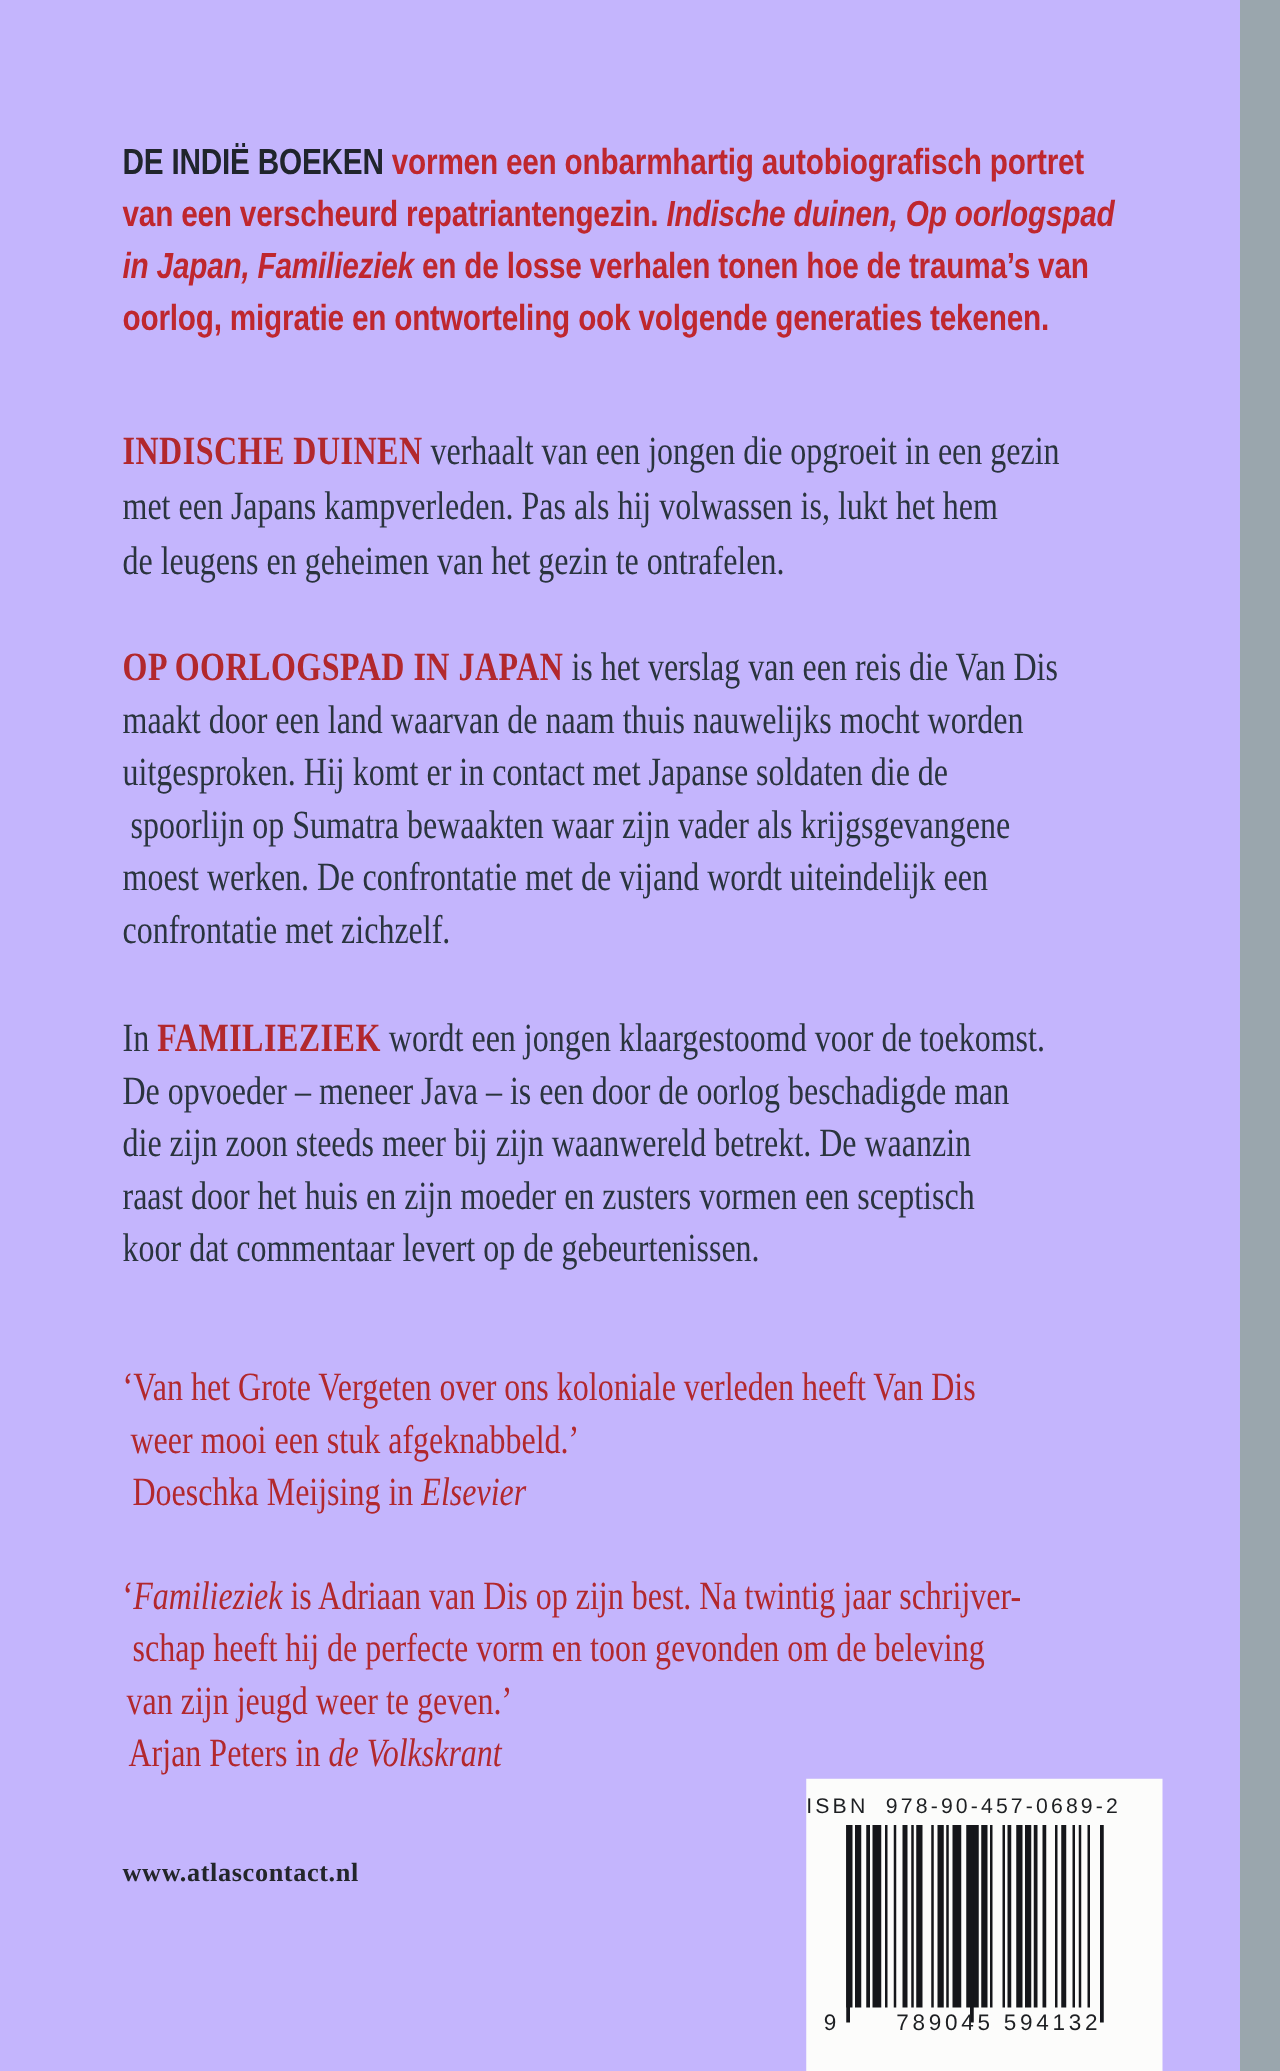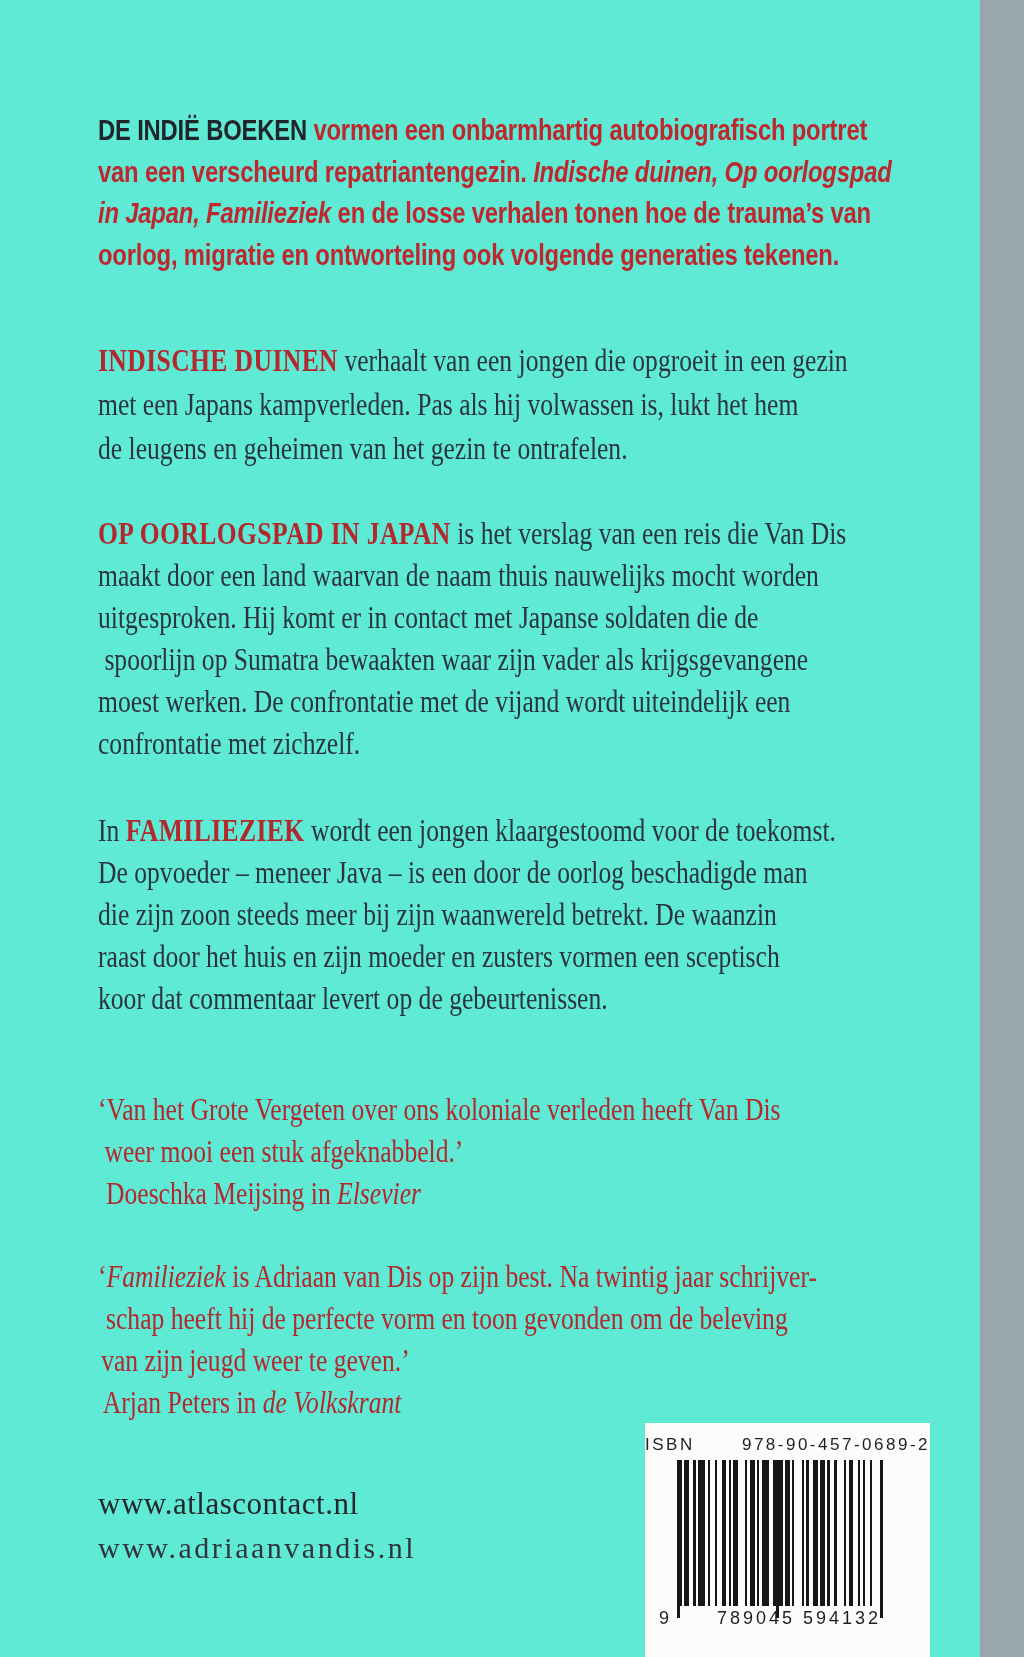--- a/index.html
+++ b/index.html
@@ -1,22 +1,23 @@
 <!DOCTYPE html>
 <html><head>
 <meta charset="utf-8">
 <style>
   html,body{margin:0;padding:0;}
   body{background:#9aa6ad;}
   .page{
     position:relative;
     width:980px;height:1657px;
-    background:#5eead4;
+    background:#c4b5fd;
     overflow:hidden;
     font-family:"Liberation Serif",serif;
+    padding-left:12px;
   }
   .para{
     position:absolute;
     left:98px;
     transform-origin:0 0;
     white-space:nowrap;
   }
   .line{white-space:nowrap;}
   
   .p-sans{
@@ -56,33 +57,33 @@
   #p-familieziek{top:809px;}
   #q-elsevier{top:1088px;}
   #q-volkskrant{top:1255px;}
 
   .footer-url{
     position:absolute;left:98px;
     font-family:"Liberation Serif",serif;
     color:#23262b;
     white-space:nowrap;
   }
-  #url-publisher{top:1486px;font-size:31px;font-weight:normal;letter-spacing:0.5px;}
+  #url-publisher{top:1486px;font-size:21px;font-weight:bold;letter-spacing:0.5px;}
   #url-author{top:1531px;font-size:30px;font-weight:normal;letter-spacing:2.5px;color:#31353a;}
 
   
   .barcode-box{
     position:absolute;
     left:645px;top:1423px;
     width:285px;height:234px;
     background:#fcfcfb;
   }
   .isbn-row{
     margin-top:12px;
-    display:flex;justify-content:space-between;gap:14px;
+    display:flex;justify-content:flex-start;gap:14px;
     font-family:"Liberation Sans",sans-serif;
     font-size:17px;letter-spacing:2.5px;
     color:#1d1f22;
   }
   .bars-wrap{
     position:relative;
     margin:5px 0 0 32px;
     width:220px;height:146px;
   }
   .bar{position:absolute;top:0;height:146px;background:#15161a;}
@@ -141,21 +142,20 @@
 
   <div id="q-volkskrant" class="para p-quote">
       <div class="line"><span class="seg-r">‘</span><span class="seg-ri">Familieziek</span><span class="seg-r"> is Adriaan van Dis op zijn best. Na twintig jaar schrijver-</span></div>
       <div class="line" style="margin-left: 10px;"><span class="seg-r">schap heeft hij de perfecte vorm en toon gevonden om de beleving</span></div>
       <div class="line" style="margin-left: 4px;"><span class="seg-r">van zijn jeugd weer te geven.’</span></div>
       <div class="line" style="margin-left: 6px;"><span class="seg-r">Arjan Peters in </span><span class="seg-ri">de Volkskrant</span></div>
     </div>
 
   <div id="url-publisher" class="footer-url">www.atlascontact.nl</div>
 
-  <div id="url-author" class="footer-url">www.adriaanvandis.nl</div>
 
   <div class="barcode-box">
     <div class="isbn-row">
       <span>ISBN</span>
       <span>978-90-457-0689-2</span>
     </div>
     <div class="bars-wrap" id="bars">
         <div class="bar" style="left: 0px; width: 4.7px;"></div>
         <div class="bar" style="left: 7.05px; width: 4.7px;"></div>
         <div class="bar" style="left: 16.45px; width: 2.35px;"></div>

